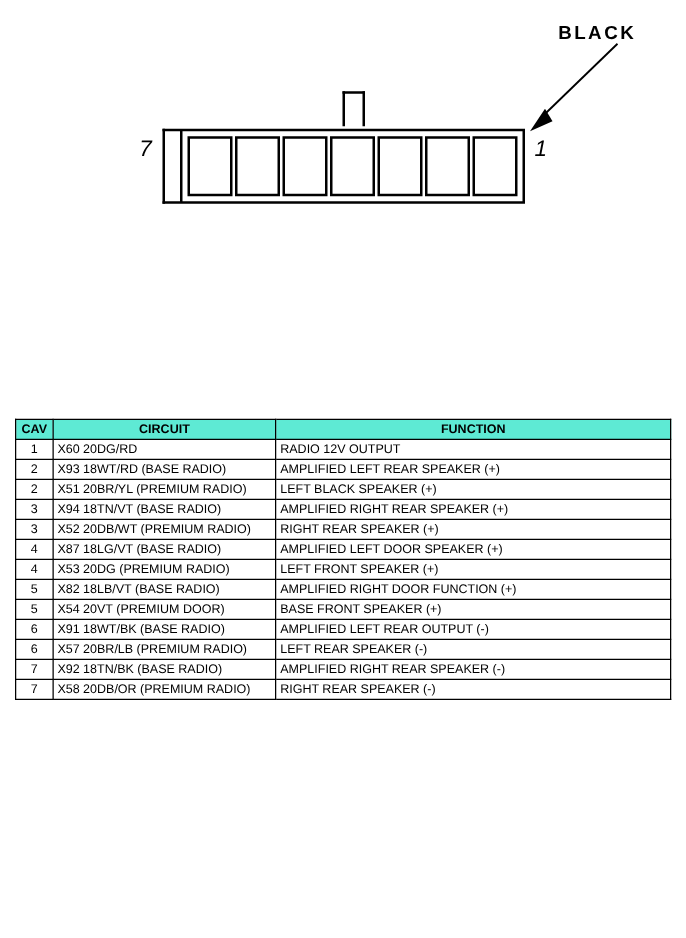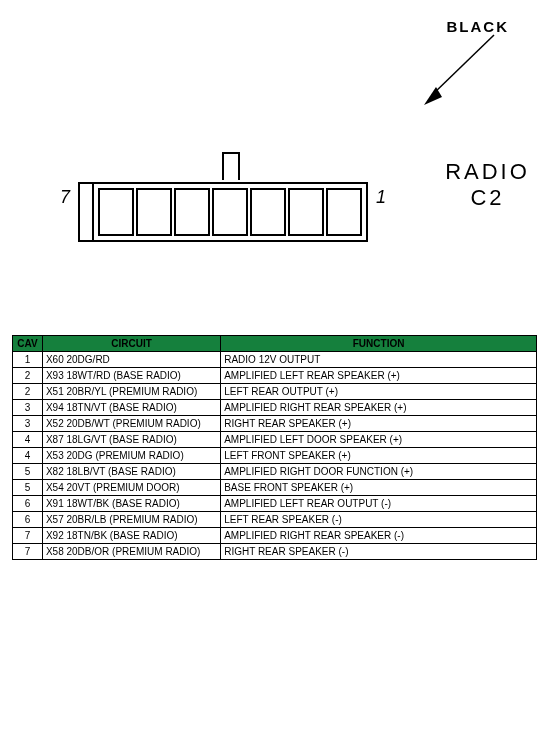--- a/index.html
+++ b/index.html
@@ -16,20 +16,21 @@
     .page {
       width: 549px;
       height: 750px;
       position: relative;
       padding: 10px;
     }
 
     
     .diagram-area {
       display: flex;
+      flex-direction: column;
       align-items: center;
       padding-top: 10px;
       position: relative;
       height: 310px;
     }
 
     .black-label {
       position: absolute;
       top: 8px;
       right: 30px;
@@ -121,21 +122,21 @@
       width: 100%;
       border-collapse: collapse;
       font-size: 10px;
     }
 
     thead tr th {
       border: 1px solid #000;
       padding: 2px 4px;
       text-align: center;
       font-weight: bold;
-      background: #15803d;
+      background: #5eead4;
     }
 
     tbody tr td {
       border: 1px solid #000;
       padding: 2px 3px;
       vertical-align: middle;
     }
 
     .td-cav {
       text-align: center;
@@ -195,21 +196,20 @@
             <div class="pin-slot"></div>
             <div class="pin-slot"></div>
             <div class="pin-slot"></div>
           </div>
         </div>
       </div>
 
       <span class="number-right">1</span>
     </div>
 
-    <div class="radio-c2-label">RADIO C2</div>
   </div>
 
   <div class="table-section">
     <table>
       <thead>
         <tr>
           <th class="td-cav">CAV</th>
           <th class="td-circuit">CIRCUIT</th>
           <th class="td-function">FUNCTION</th>
         </tr>
@@ -221,21 +221,21 @@
             <td class="td-function">RADIO 12V OUTPUT</td>
           </tr>
           <tr>
             <td class="td-cav">2</td>
             <td class="td-circuit">X93 18WT/RD (BASE RADIO)</td>
             <td class="td-function">AMPLIFIED LEFT REAR SPEAKER (+)</td>
           </tr>
           <tr>
             <td class="td-cav">2</td>
             <td class="td-circuit">X51 20BR/YL (PREMIUM RADIO)</td>
-            <td class="td-function">LEFT REAR OUTPUT (+)</td>
+            <td class="td-function">LEFT BLACK SPEAKER (+)</td>
           </tr>
           <tr>
             <td class="td-cav">3</td>
             <td class="td-circuit">X94 18TN/VT (BASE RADIO)</td>
             <td class="td-function">AMPLIFIED RIGHT REAR SPEAKER (+)</td>
           </tr>
           <tr>
             <td class="td-cav">3</td>
             <td class="td-circuit">X52 20DB/WT (PREMIUM RADIO)</td>
             <td class="td-function">RIGHT REAR SPEAKER (+)</td>

